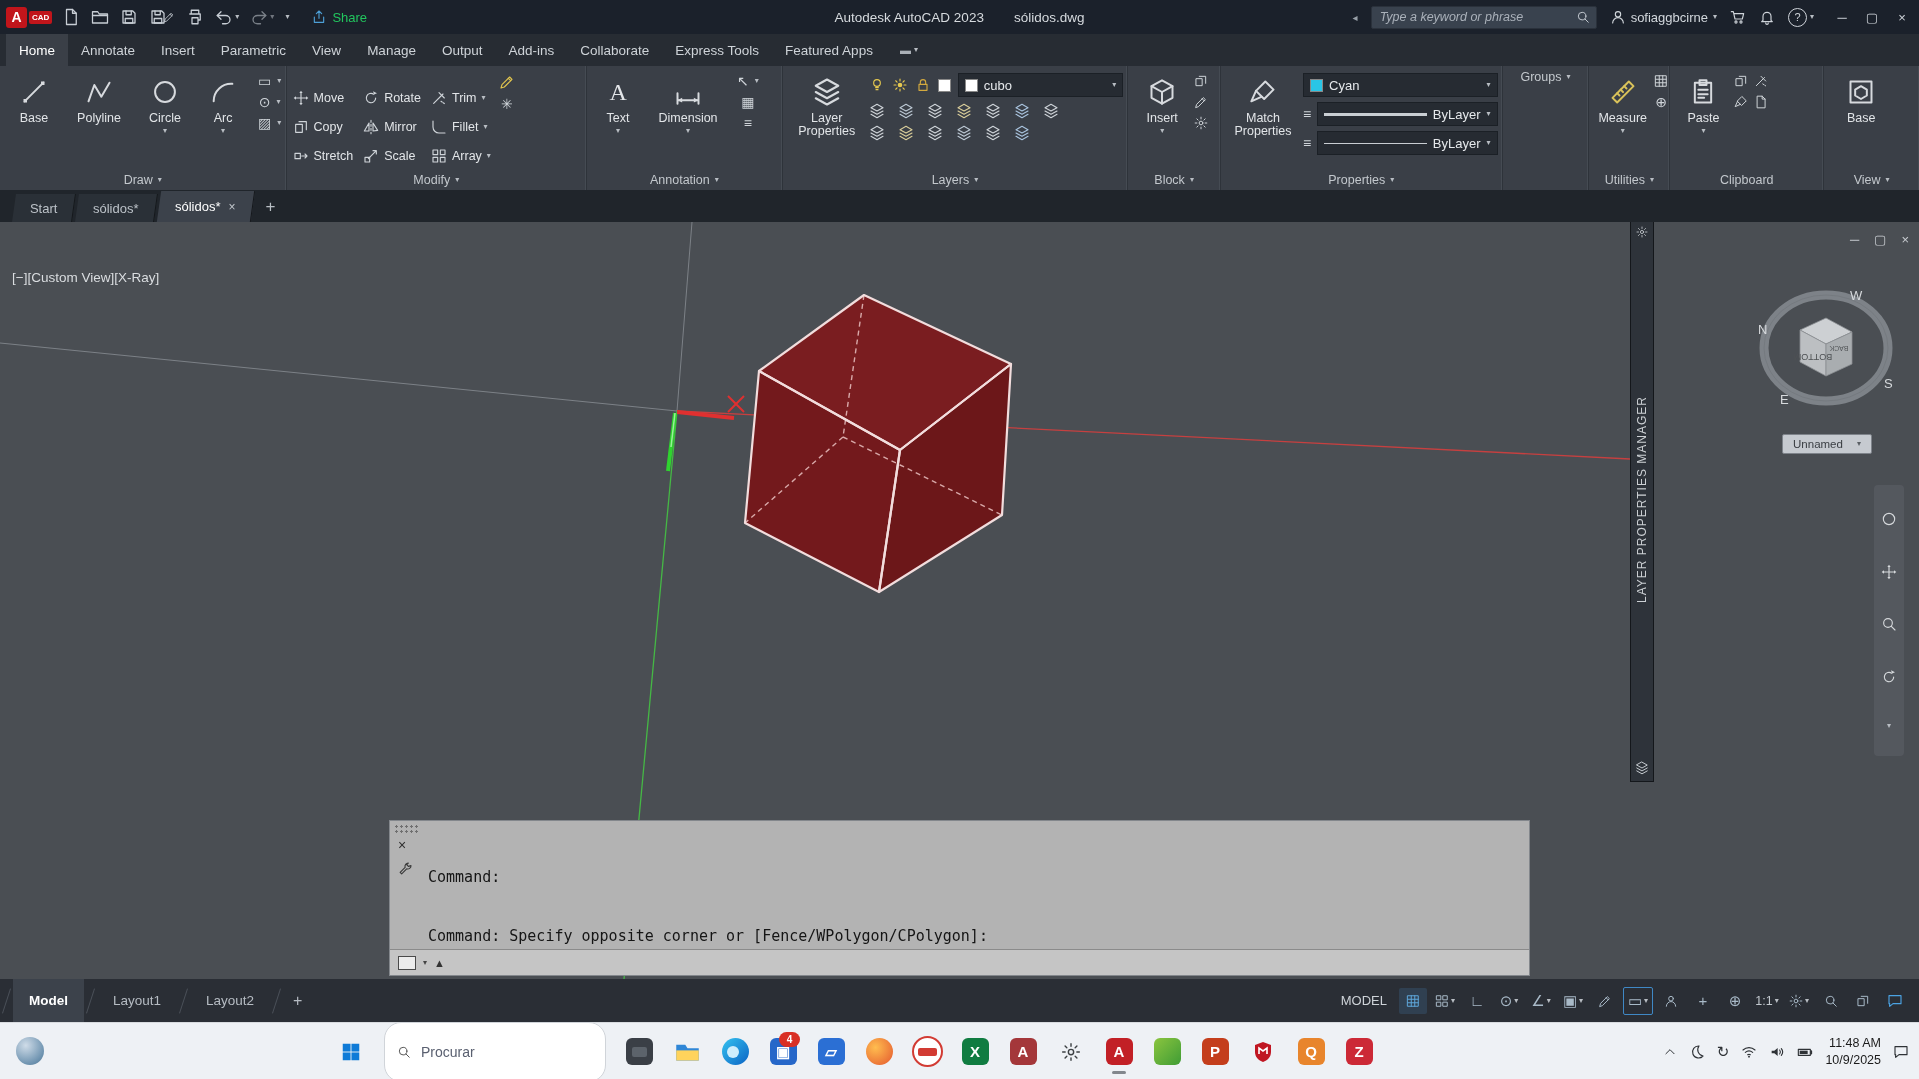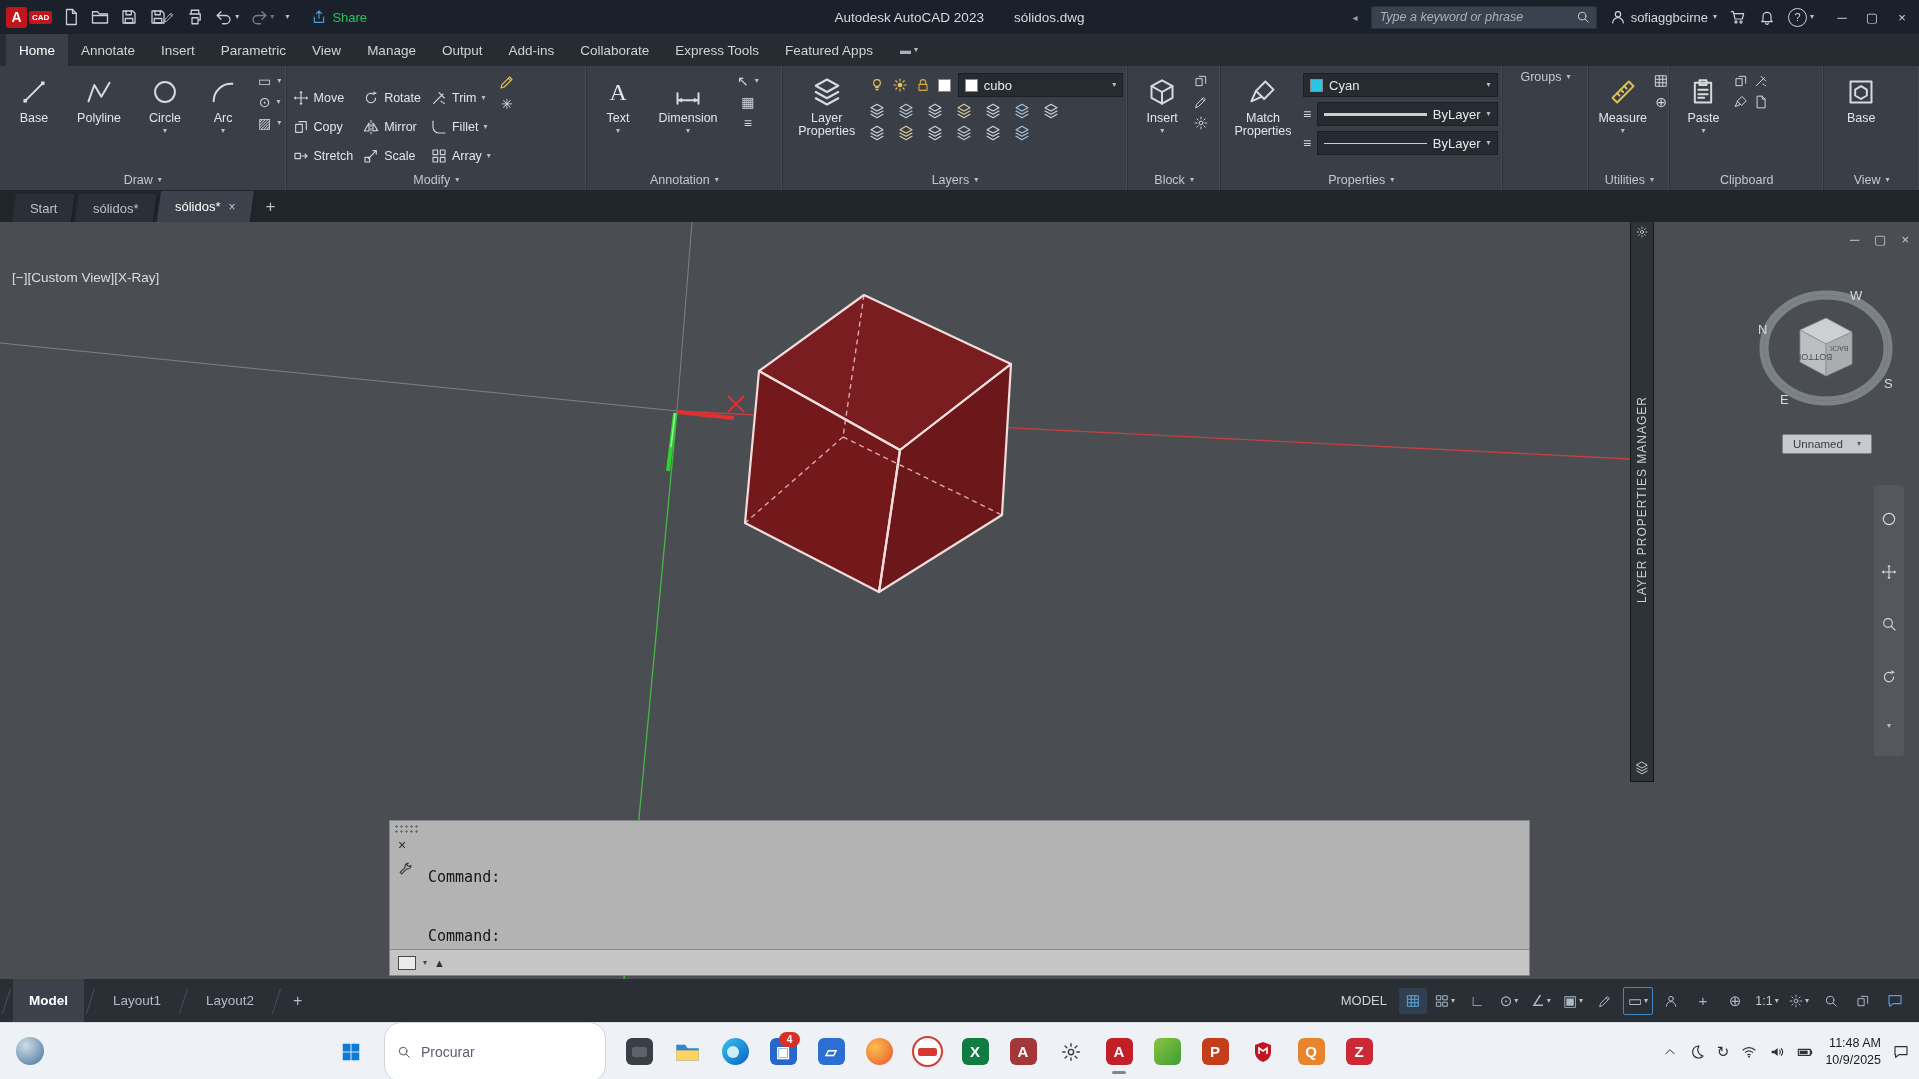--- a/index.html
+++ b/index.html
@@ -971,20 +971,21 @@
       <div class="cmd-grip"></div>
       <div class="cmd-x">×</div>
       <div class="cmd-wr">
           <svg class="ic i16">
             <use href="#s-wrench"></use>
           </svg>
         </div>
     </div>
     <div class="cmd-lines">
       <div>Command:</div>
+      <div>Command: Specify opposite corner or [Fence/WPolygon/CPolygon]:</div>
       <div>Command:</div>
       <div>Command:</div>
       
       
     </div>
     <div class="cmd-input">
       <span class="cmd-box"></span>
       <span class="dd" style="color:#444">▾</span>
       <span class="cmd-up">▲</span>
     </div>

